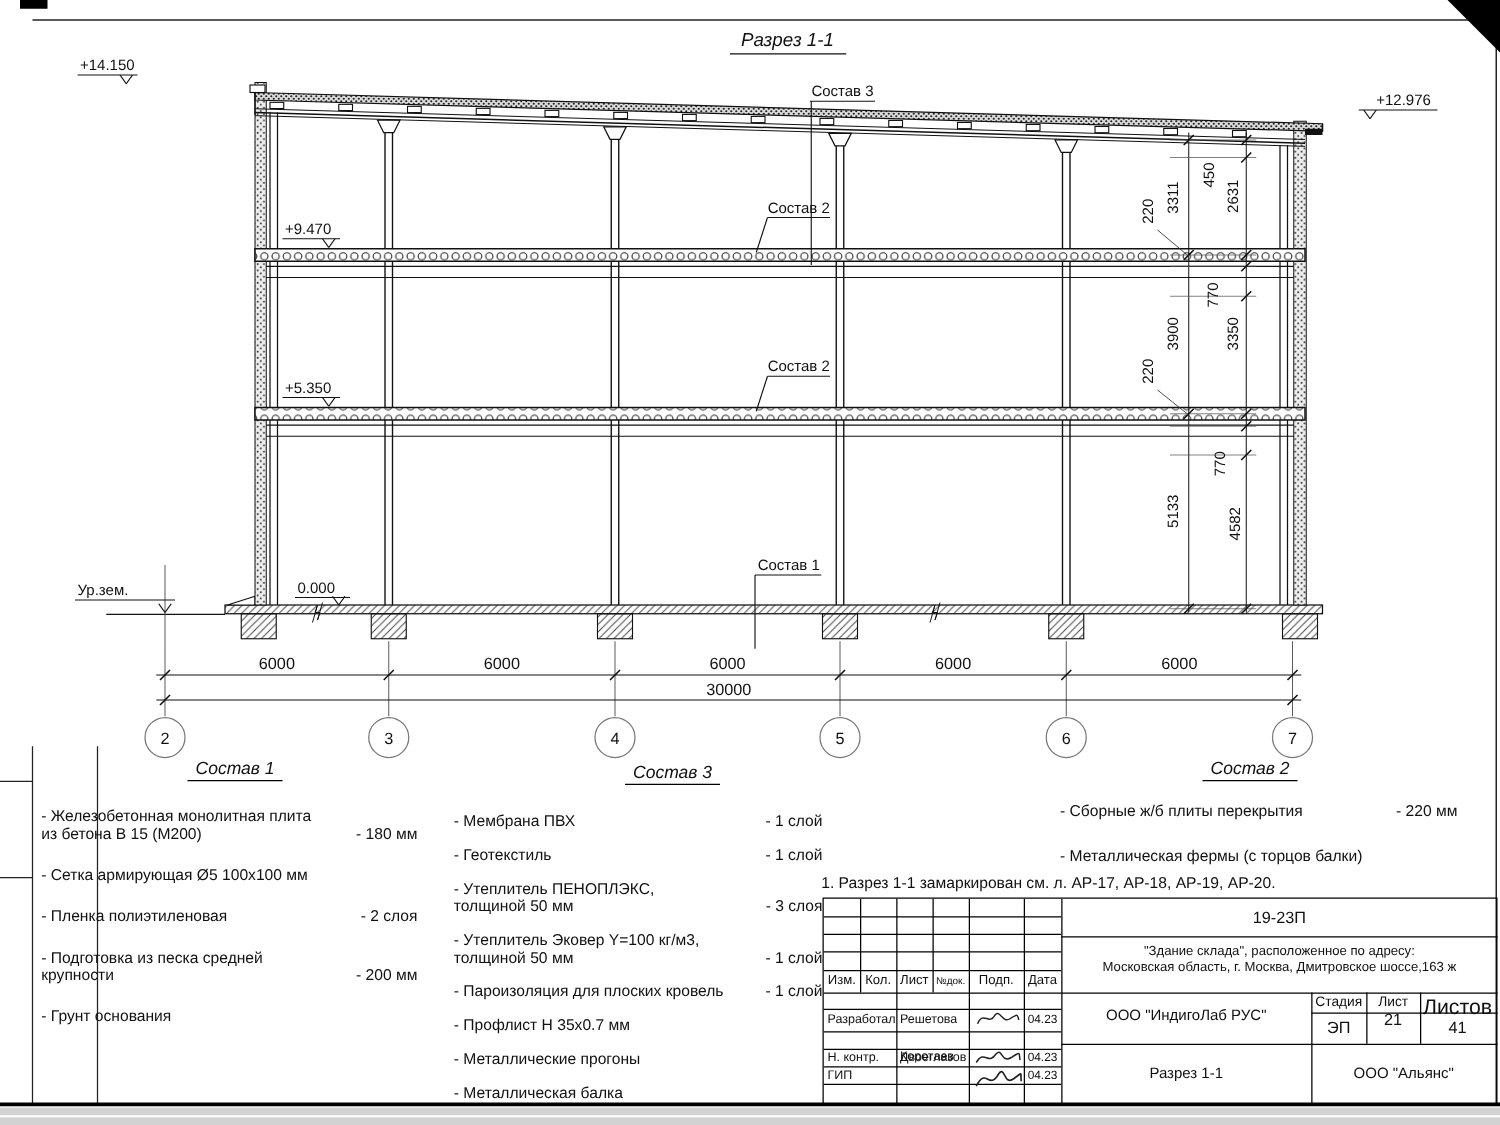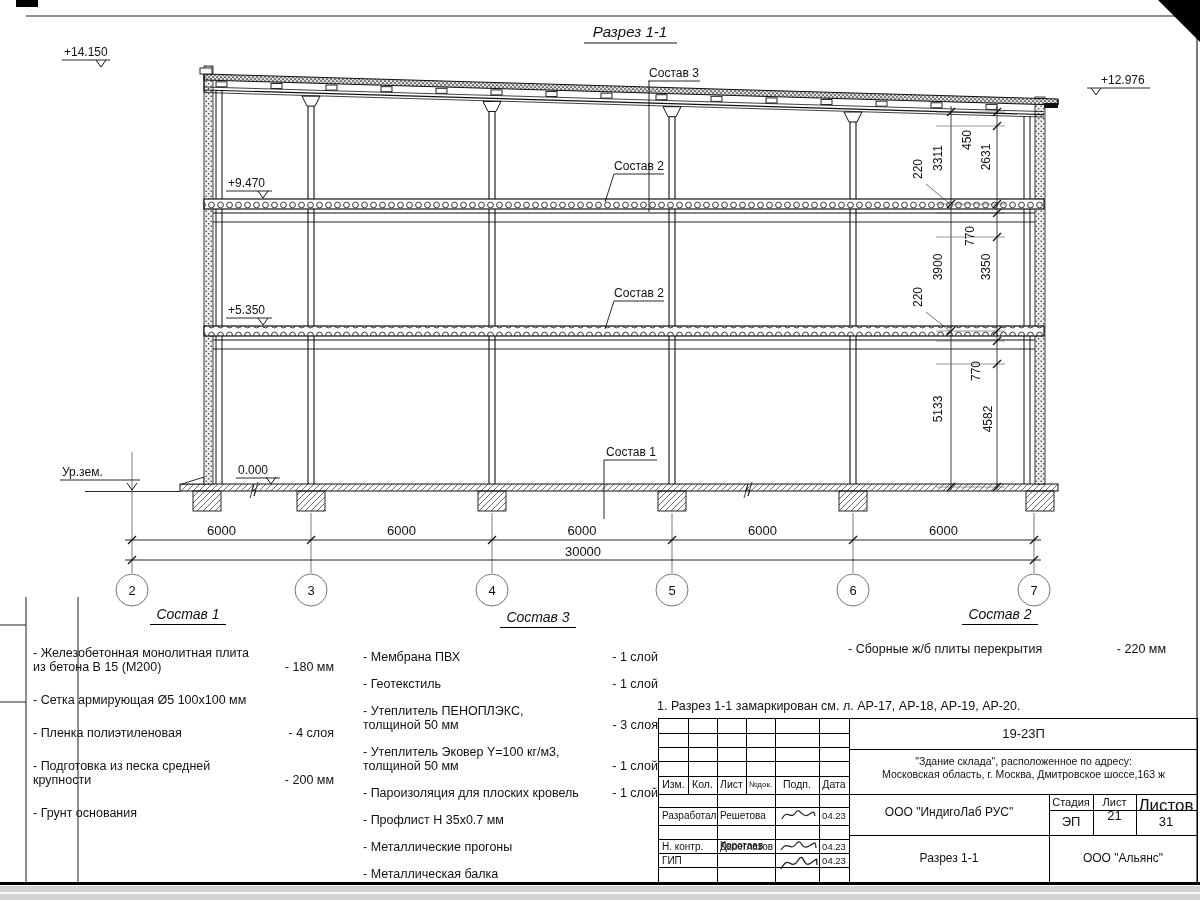--- a/index.html
+++ b/index.html
@@ -239,21 +239,21 @@
       <div class="lg-val">- 180 мм</div>
     </div>
 
     <div class="lg-item">
       <div class="lg-text">- Сетка армирующая Ø5 100х100 мм</div>
       <div class="lg-val"></div>
     </div>
 
     <div class="lg-item">
       <div class="lg-text">- Пленка полиэтиленовая</div>
-      <div class="lg-val">-  4 слоя</div>
+      <div class="lg-val">-  2 слоя</div>
     </div>
 
     <div class="lg-item">
       <div class="lg-text">- Подготовка из песка средней
 крупности</div>
       <div class="lg-val">- 200 мм</div>
     </div>
 
     <div class="lg-item">
       <div class="lg-text">- Грунт основания</div>
@@ -308,20 +308,24 @@
   </div>
 
 <div class="lg-title" style="left:908px;top:606px;width:184px"><span>Состав 2</span></div>
 <div class="lg-list lg2" style="left:848px;top:642px;width:318px">
 
     <div class="lg-item">
       <div class="lg-text">- Сборные ж/б плиты перекрытия</div>
       <div class="lg-val">- 220 мм</div>
     </div>
 
+    <div class="lg-item">
+      <div class="lg-text">- Металлическая фермы (с торцов балки)</div>
+      <div class="lg-val"></div>
+    </div>
   </div>
 
 <div class="tb">
 
   <i class="vl" style="left:29px;top:0;height:75px"></i>
   <i class="vl" style="left:58px;top:0;height:165px"></i>
   <i class="vl" style="left:87px;top:0;height:75px"></i>
   <i class="vl" style="left:116px;top:0;height:165px"></i>
   <i class="vl" style="left:160px;top:0;height:165px"></i>
   <i class="vl" style="left:190px;top:0;height:165px"></i>
@@ -372,21 +376,21 @@
 
   <div class="tc" style="left:190px;top:7px;width:349px;font-size:13px">19-23П</div>
   <div class="tc pre" style="left:190px;top:36px;width:349px;font-size:10.5px;line-height:13px;white-space:pre-line">"Здание склада", расположенное по адресу:
 Московская область, г. Москва, Дмитровское шоссе,163 ж</div>
   <div class="tc" style="left:190px;top:86px;width:200px;font-size:12px">ООО "ИндигоЛаб РУС"</div>
   <div class="tc" style="left:390px;top:77px;width:44px;font-size:11px">Стадия</div>
   <div class="tc" style="left:434px;top:77px;width:43px;font-size:11px">Лист</div>
   <div class="tc" style="left:477px;top:77px;width:60px;font-size:17px">Листов</div>
   <div class="tc" style="left:390px;top:95px;width:44px;font-size:13px">ЭП</div>
   <div class="tc" style="left:434px;top:89px;width:43px;font-size:13px">21</div>
-  <div class="tc" style="left:477px;top:95px;width:60px;font-size:13px">31</div>
+  <div class="tc" style="left:477px;top:95px;width:60px;font-size:13px">41</div>
   <div class="tc" style="left:190px;top:132px;width:200px;font-size:12px">Разрез 1-1</div>
   <div class="tc" style="left:390px;top:132px;width:148px;font-size:12px">ООО "Альянс"</div>
 </div>
 
 <div class="botline"></div>
 <div class="strip">
       <i></i>
     </div>
 
 </div>

